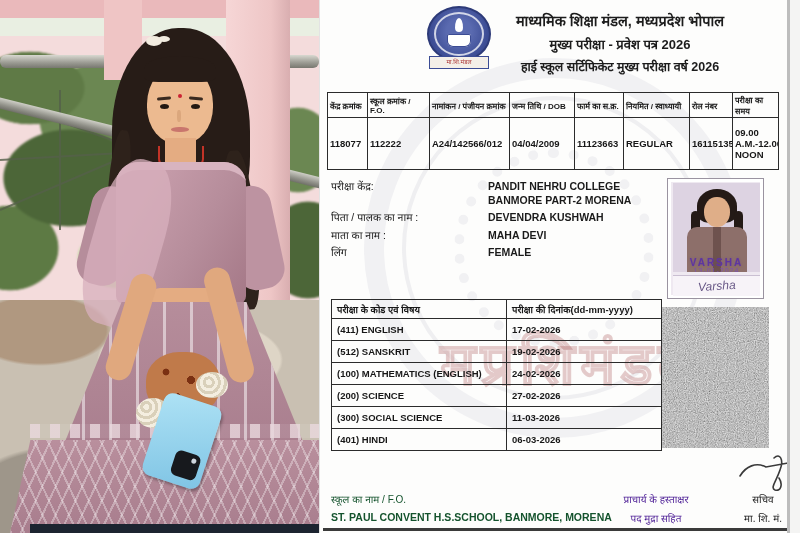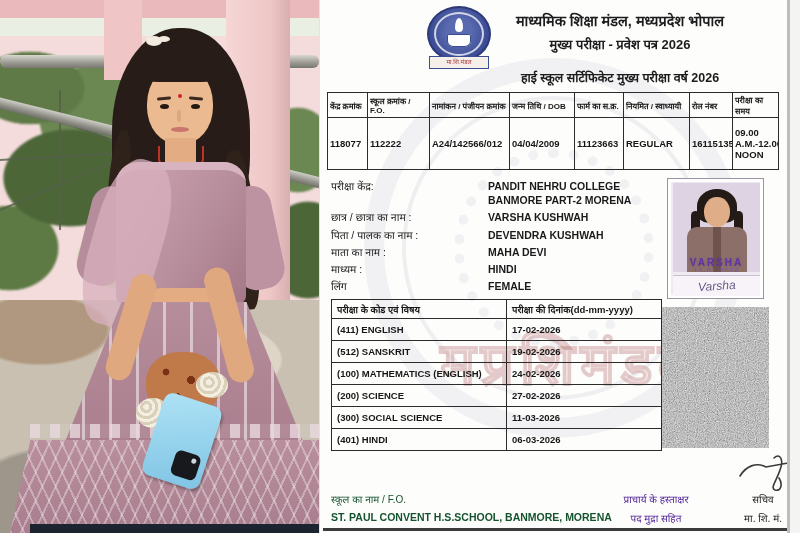--- a/index.html
+++ b/index.html
@@ -107,21 +107,21 @@
   .logo-circle { position:absolute; left:0; top:0; width:64px; height:56px; border-radius:50%;
     background:radial-gradient(circle at 50% 45%, #5a6ab0 30%, #3c4c94 70%); border:2px solid #2d3a78; }
   .logo-ring { position:absolute; left:7px; top:6px; width:50px; height:44px; border-radius:50%; border:2px solid rgba(255,255,255,.75); }
   .logo-flame { position:absolute; left:28px; top:12px; width:8px; height:14px; background:#fff; border-radius:50% 50% 50% 50%/70% 70% 30% 30%; }
   .logo-book { position:absolute; left:20px; top:28px; width:24px; height:13px; background:#fff; border-radius:2px 2px 6px 6px; box-shadow:inset 0 0 0 1px #3c4c94, inset 12px 0 0 -11px #3c4c94; }
   .logo-ribbon { position:absolute; left:2px; top:50px; width:60px; height:13px; background:#f4efe8; border:1px solid #3c4c94;
     font-size:6px; color:#a33; text-align:center; line-height:11px; overflow:hidden; }
 
   .hdr { position:absolute; left:150px; top:10px; width:300px; text-align:center; color:#1c1c1c; }
   .hdr .l1 { font-size:14.5px; font-weight:bold; margin-bottom:5px; }
-  .hdr .l2 { font-size:13px; font-weight:bold; margin-bottom:16px; }
+  .hdr .l2 { font-size:13px; font-weight:bold; margin-bottom:5px; }
   .hdr .l3 { font-size:12.5px; font-weight:bold; }
 
   table { border-collapse:collapse; }
   .info-table { position:absolute; left:7px; top:92px; width:451px; table-layout:fixed; background:transparent; }
   .info-table th, .info-table td { border:1px solid #2b2b2b; padding:1px 2px; vertical-align:middle; color:#171717; overflow:hidden; }
   .info-table th { font-size:8px; font-weight:bold; height:19px; text-align:left; }
   .info-table td { font-size:9.5px; font-weight:600; height:52px; }
 
   .details { position:absolute; left:11px; top:179px; width:332px; color:#1a1a1a; }
   .d-row { display:flex; margin-bottom:3px; }
@@ -270,34 +270,26 @@
         </tr>
       </tbody>
     </table>
 
     <div class="details">
       <div class="d-row">
         <span class="d-label">परीक्षा केंद्र:</span>
         <span class="d-value">PANDIT NEHRU COLLEGE BANMORE PART-2 MORENA</span>
       </div>
       <div class="d-row">
-        <span class="d-label">छात्र / छात्रा का नाम :</span>
-        <span class="d-value">VARSHA KUSHWAH</span>
-      </div>
-      <div class="d-row">
         <span class="d-label">पिता / पालक का नाम :</span>
         <span class="d-value">DEVENDRA KUSHWAH</span>
       </div>
       <div class="d-row">
         <span class="d-label">माता का नाम :</span>
         <span class="d-value">MAHA DEVI</span>
-      </div>
-      <div class="d-row">
-        <span class="d-label">माध्यम :</span>
-        <span class="d-value">HINDI</span>
       </div>
       <div class="d-row">
         <span class="d-label">लिंग</span>
         <span class="d-value">FEMALE</span>
       </div>
     </div>
 
     <div class="photo-box">
       <div class="pb-photo">
         <div class="pb-hairdo"></div>

